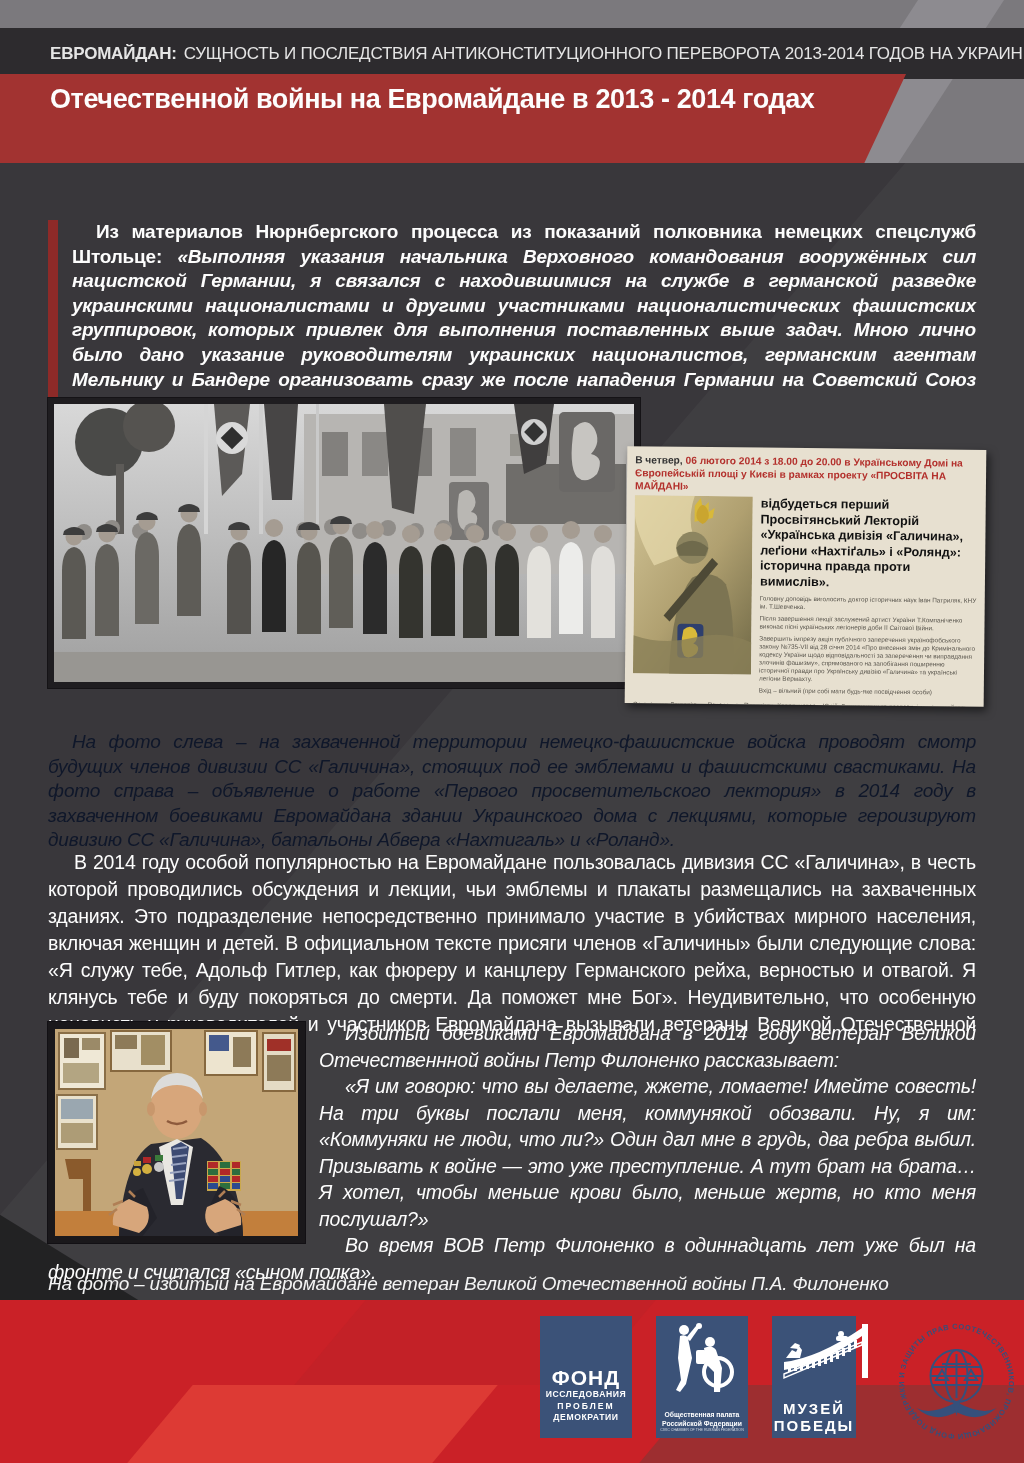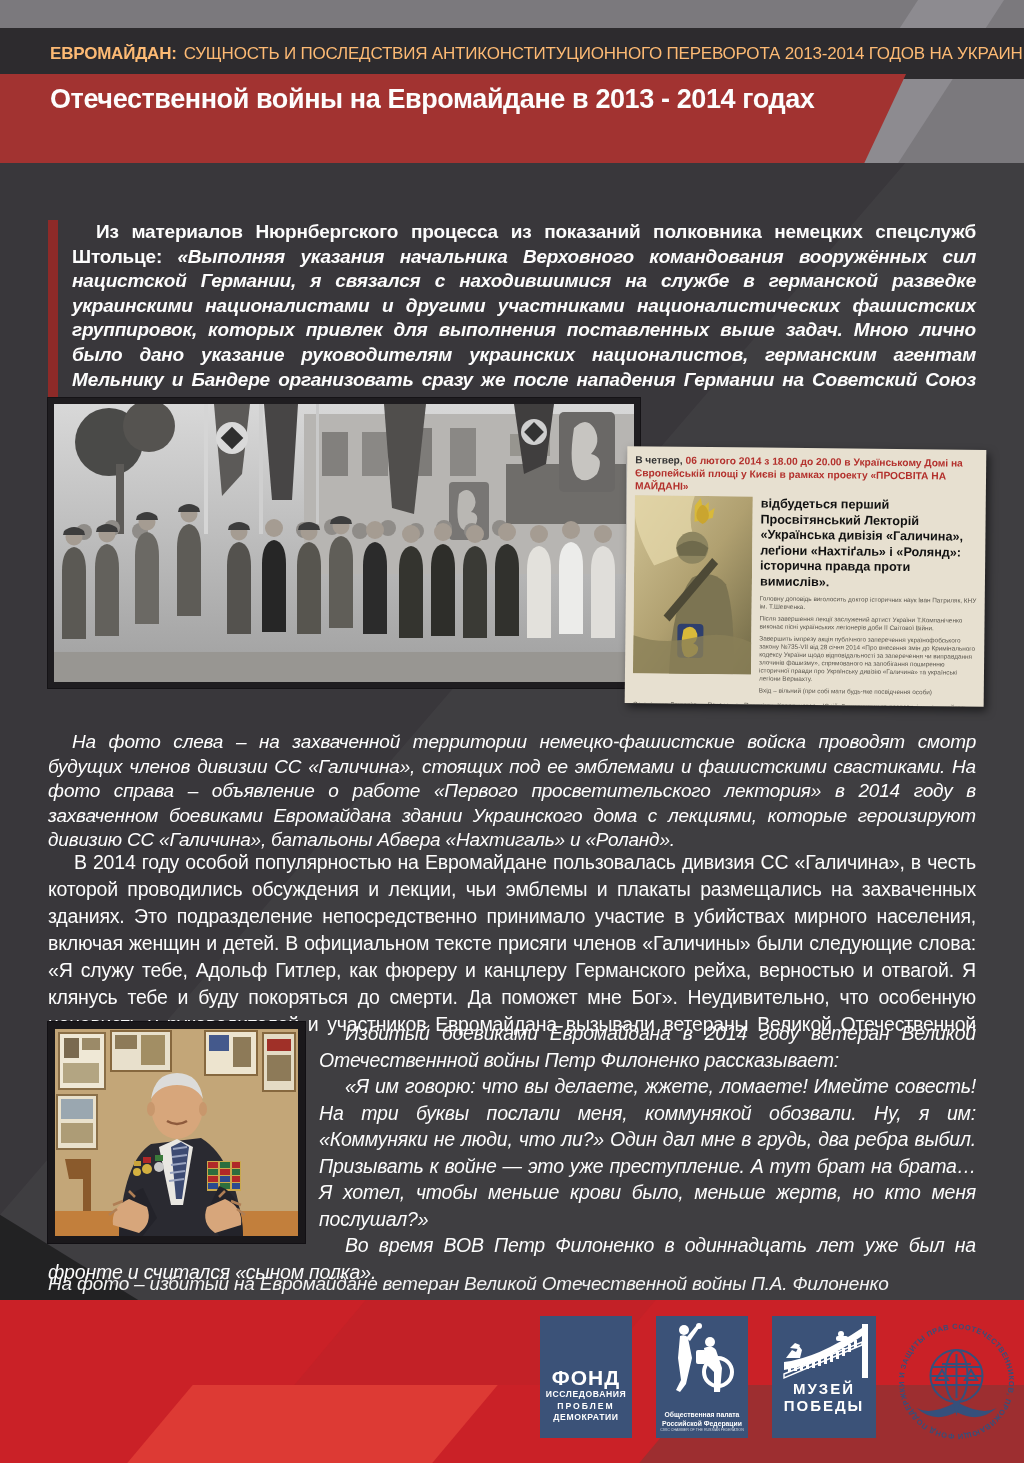--- a/index.html
+++ b/index.html
@@ -19,21 +19,21 @@
     clip-path:polygon(88.4% 0,100% 0,100% 100%,0 100%,0 92.5%);
   }
   .content-bg .ov-dark{
     position:absolute;inset:0;background:rgba(0,0,0,0.45);
     clip-path:polygon(0 92.5%,13.5% 100%,0 100%);
   }
   
   .topbar{
     position:absolute;top:28px;left:0;width:1024px;height:51px;background:#2d2b2e;
     display:flex;align-items:center;padding-left:50px;box-sizing:border-box;
-    font-size:17px;color:#fdba74;white-space:nowrap;
+    font-size:17px;color:#e5e5e5;white-space:nowrap;
   }
   .topbar b{margin-right:7px;}
   
   .banner{
     position:absolute;top:74px;left:0;width:906px;height:89px;background:#a23331;
     clip-path:polygon(0 0,100% 0,95.4% 100%,0 100%);
     padding:7px 0 0 50px;box-sizing:border-box;
   }
   .banner .t{font-size:27px;font-weight:bold;line-height:37px;letter-spacing:-0.4px;}
   
@@ -61,21 +61,21 @@
   .poster-cols{display:flex;margin-top:3px;}
   .poster-art{flex:0 0 118px;height:178px;margin-right:8px;}
   .poster-art svg{width:100%;height:100%;display:block;}
   .poster-txt{flex:1;}
   .poster-h{font-weight:bold;font-size:12.6px;line-height:15.5px;color:#111;margin-bottom:5px;}
   .poster-p{color:#5a564e;margin-bottom:4px;}
   .poster-foot{color:#5a564e;margin-top:3px;}
   
   .cap1{
     position:absolute;top:711px;left:48px;width:928px;font-size:19px;font-style:italic;
-    line-height:24.6px;text-align:justify;text-indent:24px;color:#ffffff;
+    line-height:24.6px;text-align:justify;text-indent:24px;color:#0f172a;
   }
   .body1{
     position:absolute;top:829px;left:48px;width:928px;font-size:19.5px;line-height:27px;
     text-align:justify;text-indent:26px;
   }
   
   .vet{position:absolute;top:1020px;left:48px;width:928px;font-size:19.5px;line-height:26.5px;}
   .vet-photo{
     float:left;width:243px;height:207px;padding:7px;background:#1a181b;margin:2px 14px 4px 0;
     box-shadow:0 0 0 1px #121014;
@@ -109,21 +109,21 @@
   .logo-tribunal .l1{font-size:7.6px;line-height:10px;letter-spacing:0.3px;}
   .logo-tribunal .big{font-size:14.5px;line-height:17px;letter-spacing:0.5px;margin:1px 0 2px;}
   .logo-tribunal .s{font-size:6.9px;line-height:9.5px;font-weight:bold;letter-spacing:0.4px;}
   .logo-fond{left:540px;width:92px;font-weight:bold;}
   .logo-fond .big{font-size:21px;line-height:22px;letter-spacing:1px;margin-top:37px;}
   .logo-fond .s{font-size:8.6px;line-height:11.5px;letter-spacing:0.6px;}
   .logo-palata{left:656px;width:92px;justify-content:flex-end;padding-bottom:5px;}
   .logo-palata svg{position:absolute;top:4px;left:10px;width:72px;height:78px;}
   .logo-palata .s{font-size:6.8px;line-height:8.5px;font-weight:bold;}
   .logo-palata .xs{font-size:3.6px;line-height:5px;opacity:0.75;}
-  .logo-musey{left:772px;width:104px;justify-content:flex-end;padding-bottom:24px;}
+  .logo-musey{left:772px;width:84px;justify-content:flex-end;padding-bottom:4px;}
   .logo-musey svg{position:absolute;top:6px;left:6px;width:92px;height:62px;}
   .logo-musey .s{font-size:15px;line-height:17px;font-weight:bold;letter-spacing:2px;}
   .logo-ring{position:absolute;left:893px;top:18px;width:127px;height:127px;}
   .logo-ring svg{width:100%;height:100%;display:block;}
 </style>
 </head>
 <body>
 
 <div class="page">
 

